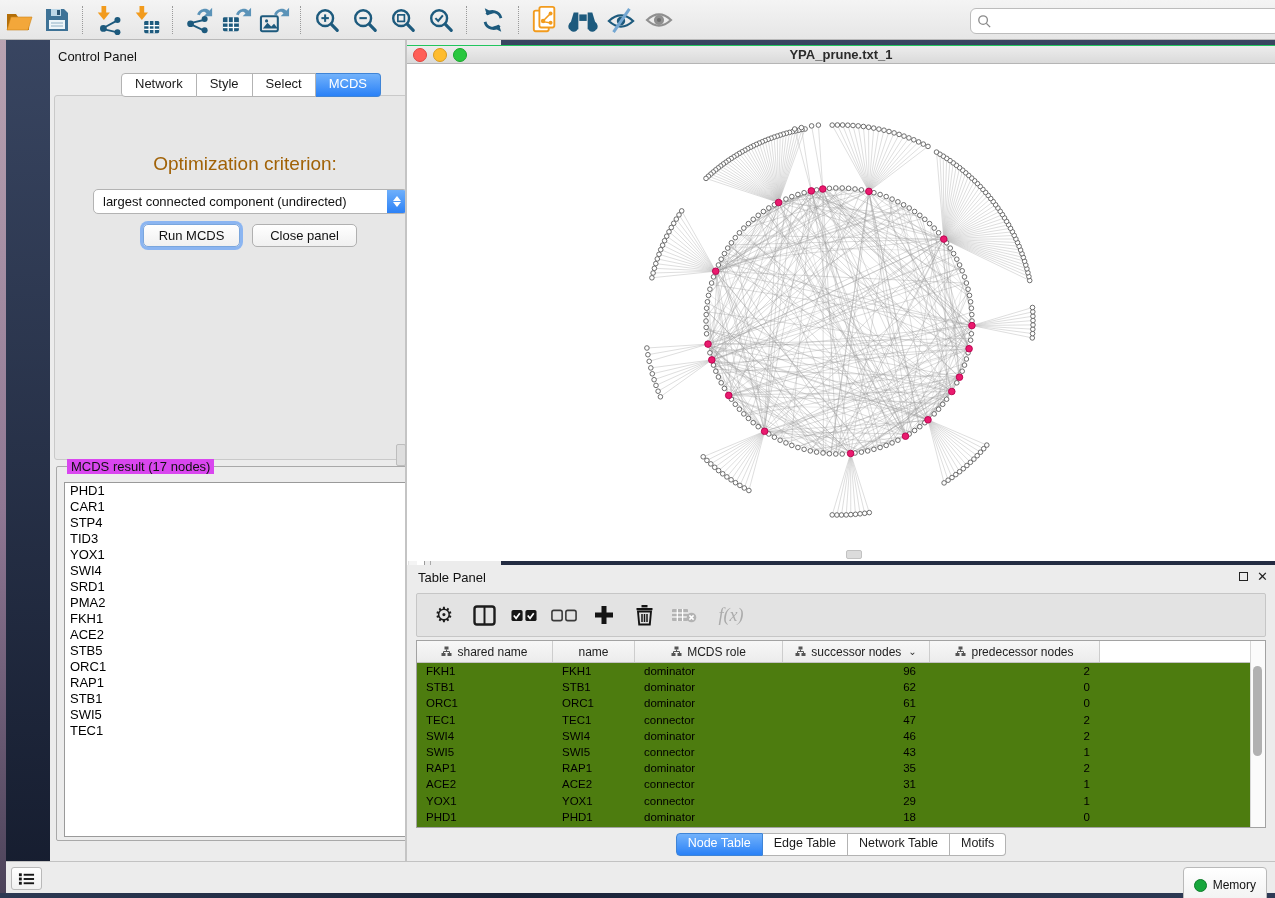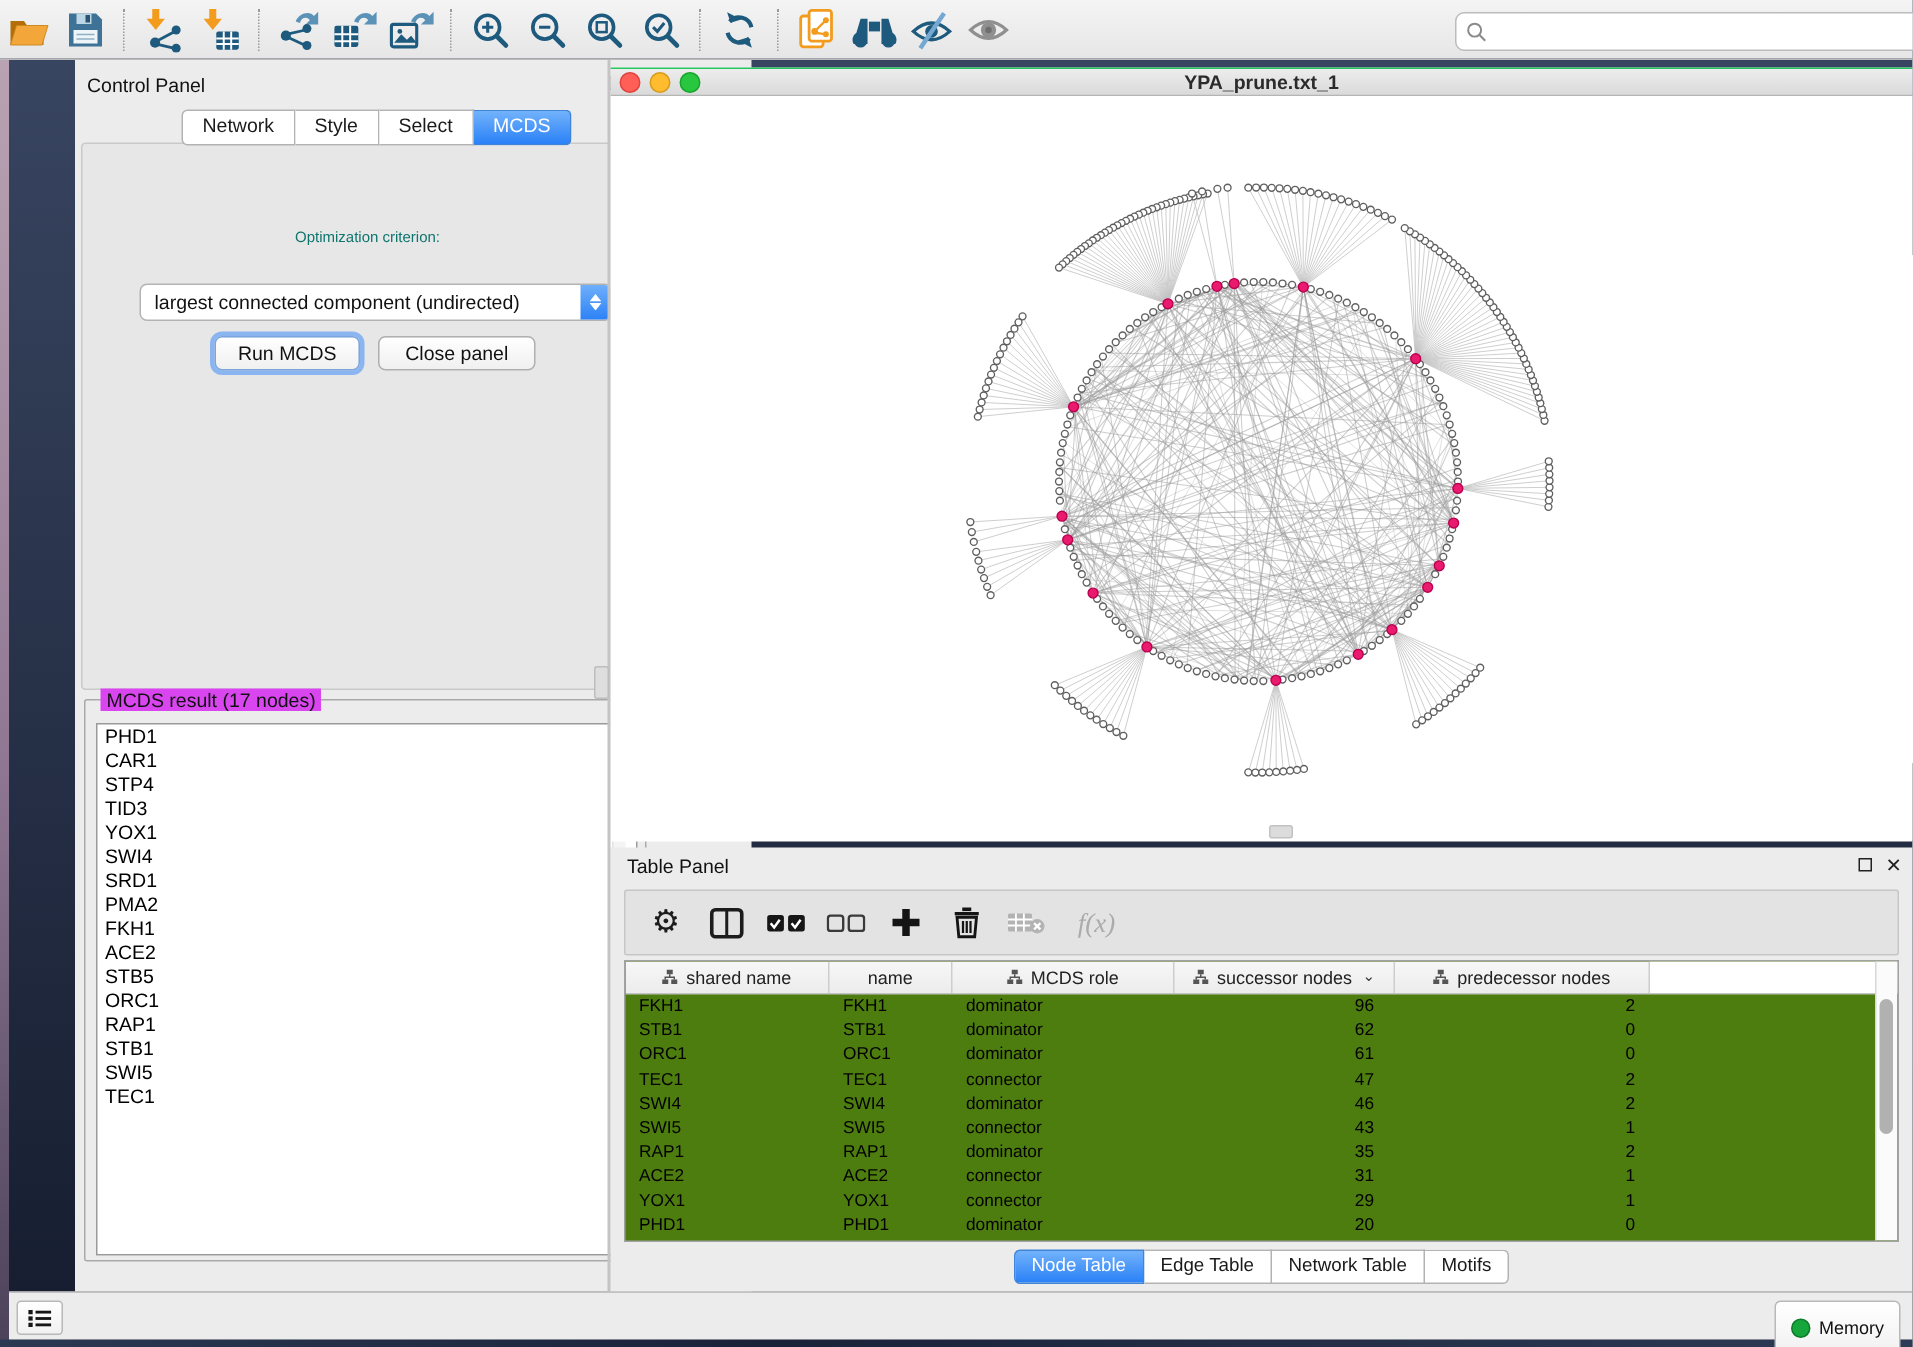--- a/index.html
+++ b/index.html
@@ -32,21 +32,21 @@
   .float-glyph{width:9px;height:9px;border:1.6px solid #222;display:inline-block;}
   .close-glyph{font-size:13px;font-weight:bold;color:#222;line-height:10px;}
   .seg{display:flex;}
   .seg-tab{background:#fff;border:1px solid #b3b3b3;border-left:none;height:22px;line-height:20px;
            padding:0 13px;font-size:13px;color:#1a1a1a;}
   .seg-tab:first-child{border-left:1px solid #b3b3b3;border-radius:4px 0 0 4px;}
   .seg-tab:last-child{border-radius:0 4px 4px 0;}
   .seg-tab.active{background:linear-gradient(#72b2fb,#2a81f7);border-color:#3f84d6;color:#fff;}
   .tab-content{left:4px;top:55px;width:382px;height:365px;background:#e7e7e7;
                border:1px solid #c9c9c9;border-radius:3px;}
-  .opt-label{left:0;top:57px;width:100%;text-align:center;font-size:10px;color:#0f766e;}
+  .opt-label{left:0;top:57px;width:100%;text-align:center;font-size:19px;color:#a16207;}
   .dropdown{left:38px;top:93px;width:315px;height:25px;background:#fff;border:1px solid #b3b3b3;
             border-radius:5px;display:flex;align-items:center;overflow:hidden;}
   .dropdown .dd-text{flex:1;font-size:13px;padding:0 9px;white-space:nowrap;color:#111;}
   .dd-stepper{width:20px;height:25px;background:linear-gradient(#71b1fb,#2a80f6);
               border-radius:0 4px 4px 0;display:flex;flex-direction:column;align-items:center;
               justify-content:center;gap:1px;}
   .dd-stepper svg{display:block;}
   .mac-btn{height:23px;background:linear-gradient(#ffffff,#f0f0f0);border:1px solid #b0b0b0;
            border-radius:5px;font-size:13px;color:#111;padding:0 14px;
            font-family:"Liberation Sans",sans-serif;}
@@ -1310,21 +1310,21 @@
           <div class="td c0">YOX1</div>
           <div class="td c1">YOX1</div>
           <div class="td c2">connector</div>
           <div class="td c3">29</div>
           <div class="td c4">1</div>
         </div>
         <div class="trow">
           <div class="td c0">PHD1</div>
           <div class="td c1">PHD1</div>
           <div class="td c2">dominator</div>
-          <div class="td c3">20</div>
+          <div class="td c3">18</div>
           <div class="td c4">0</div>
         </div>
       </div>
     <div class="tbl-scroll">
       <div class="tbl-thumb"></div>
     </div>
   </div>
 
   <div class="abs tp-tabs">
     <div class="seg">

